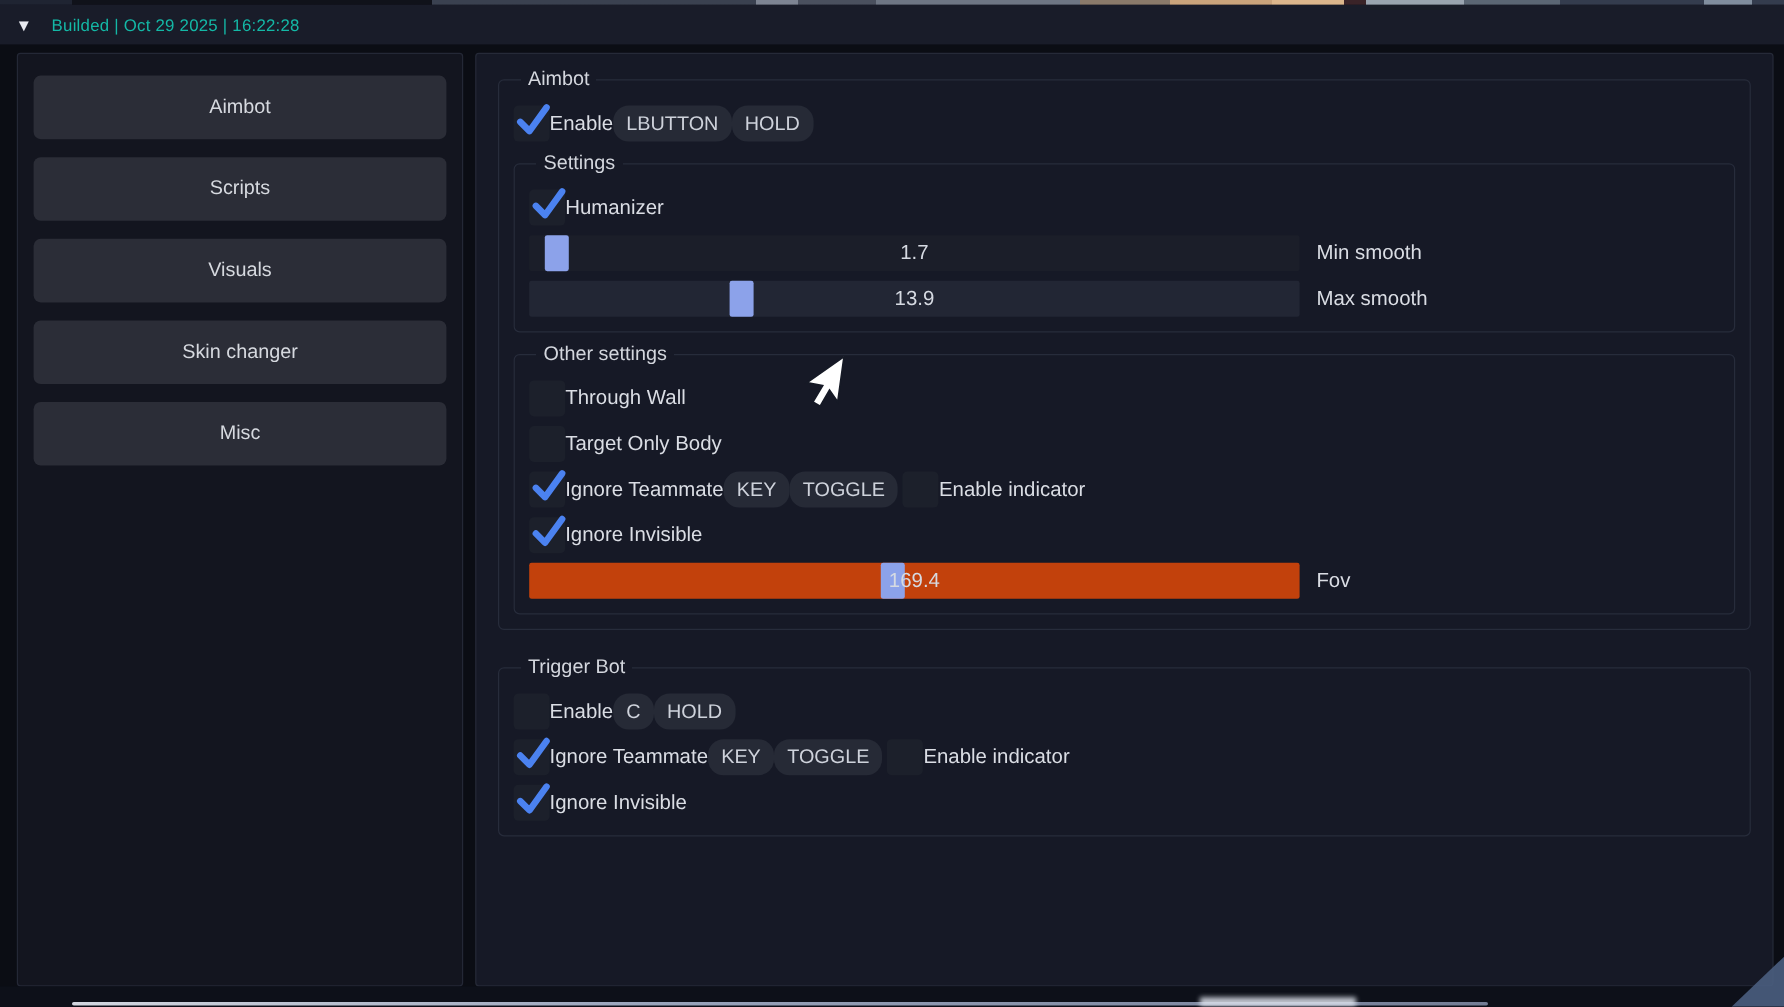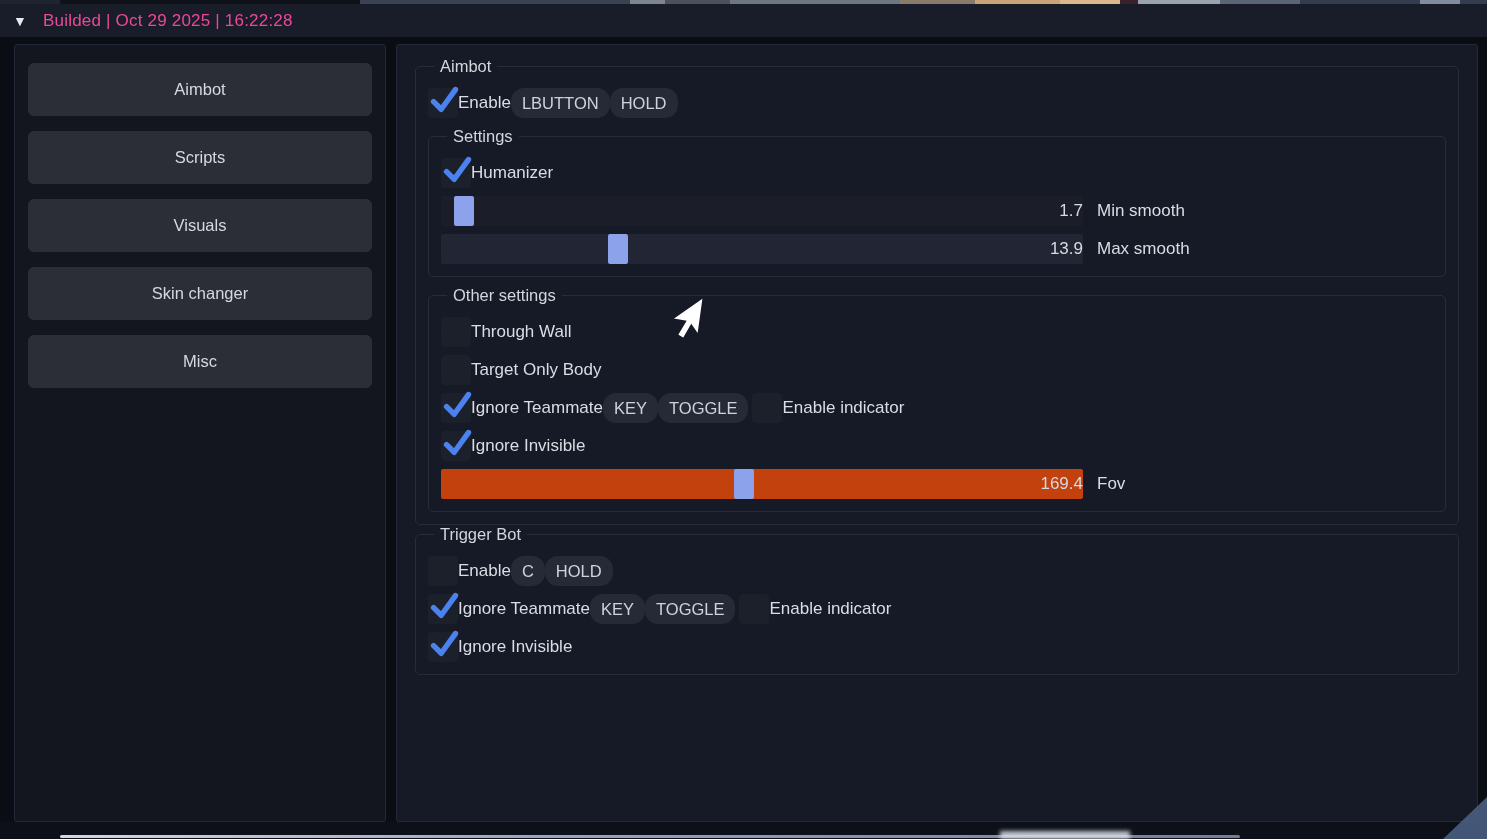--- a/index.html
+++ b/index.html
@@ -25,41 +25,41 @@
   .bottom-blob{ position:absolute; left:1000px; bottom:0; width:130px; height:8px;
     background:#dfe4ee; filter:blur(2px); opacity:.85; }
   .corner-triangle{ position:absolute; right:0; bottom:0; width:0; height:0;
     border-left:44px solid transparent; border-bottom:42px solid #4a5e80; opacity:.9;}
   
   .titlebar{
     position:absolute; top:4px; left:0; width:1487px; height:33px;
     background:#191c29; display:flex; align-items:center; padding-left:13px;
   }
   .titlebar .tri{ color:#e8eaf0; font-size:14px; width:30px; cursor:pointer; }
-  .titlebar .title{ color:#ec4899; font-size:17px; letter-spacing:.2px;text-align:right; }
+  .titlebar .title{ color:#14b8a6; font-size:14px; letter-spacing:.2px;text-align:right; }
   
   .content{ position:absolute; top:44px; left:14px; width:1464px; height:778px; display:flex; gap:10px; }
   .sidebar{
     width:372px; height:100%; background:#13151f;
     border:1px solid #242836; border-radius:3px; padding:18px 13px;
     display:flex; flex-direction:column; gap:15px;
   }
   .nav-btn{
     height:53px; width:100%; background:#2b2d37; border:none; border-radius:6px;
     color:#d6d9df; font-size:16.5px; font-family:inherit; cursor:pointer;
   }
   .panel{
     flex:1; height:100%; background:#161926;
     border:1px solid #262a38; border-radius:3px; padding:12px 18px;
   }
   
   fieldset{ border:1px solid #272c3b; border-radius:5px; padding:4px 12px 12px; }
   legend{ font-size:16.5px; color:#d3d6dd; padding:0 6px; margin-left:6px; }
   fieldset.inner{ margin-top:9px; }
-  fieldset.trigger{ }
+  fieldset.trigger{ margin-top:22px; }
   
   .row{ display:flex; align-items:center; height:30px; margin-top:8px; }
   .row.tall{ height:32px; }
   .lbl{ font-size:17px; color:#dadde4; white-space:nowrap; }
   .checkbox{
     width:30px; height:30px; background:#1c202b; border-radius:4px;
     position:relative; flex:none; cursor:pointer;
   }
   .checkbox .check{ display:none; position:absolute; left:-1px; top:-5px; width:35px; height:35px; }
   .checkbox.checked .check{ display:block; }
@@ -70,21 +70,21 @@
   }
   .swatch{ width:32px; height:32px; border-radius:2px; flex:none; cursor:pointer; }
   .gap-lg{ margin-left:4px; }
   
   .slider-row{ display:flex; align-items:center; margin-top:8px; height:30px; }
   .slider{ position:relative; flex:1; height:30px; border-radius:2px; cursor:pointer; }
   .slider.t-dark{ background:#1b1e29; }
   .slider.t-mid{ background:#222634; }
   .slider.t-light{ background:#c2410c; }
   .handle{ position:absolute; top:0; width:20px; height:100%; background:#8ca2ea; border-radius:2px; }
-  .slider-value{ position:absolute; left:0; right:0; text-align:right; line-height:30px;
+  .slider-value{ position:absolute; left:0; right:0; text-align:center; line-height:30px;
     font-size:17px; color:#d6dae2; }
   .slider-label{ width:350px; padding-left:14px; font-size:17px; color:#dadde4; }
   
   .cursor{ position:absolute; left:670px; top:297px; pointer-events:none; }
 </style>
 </head>
 <body>
 
 <div class="game-edge-top"></div>
 

